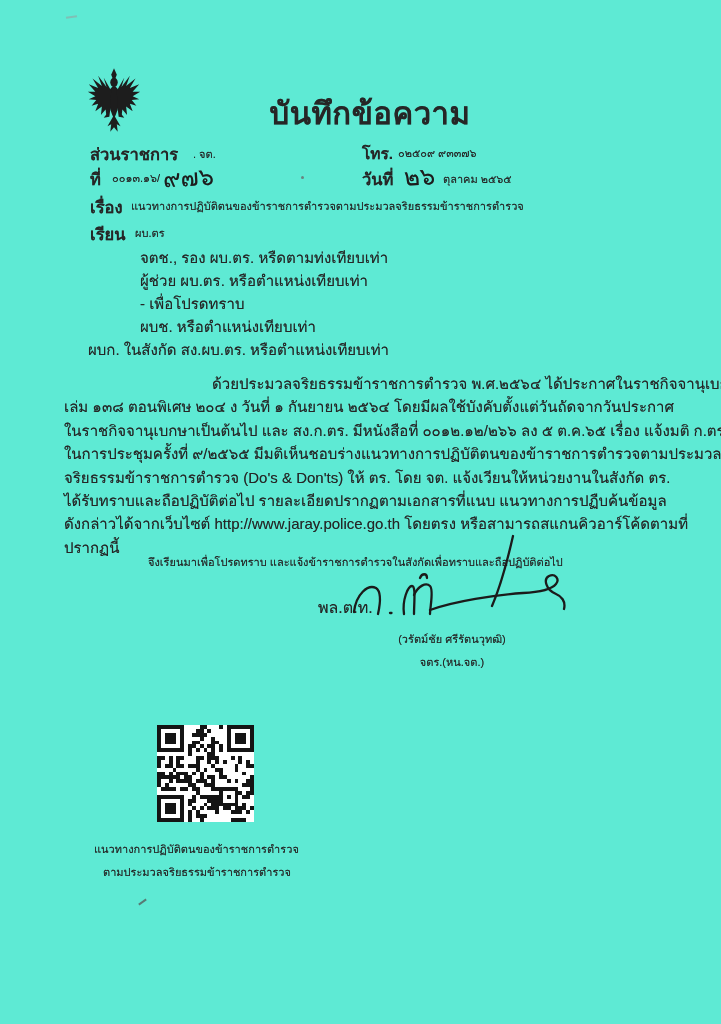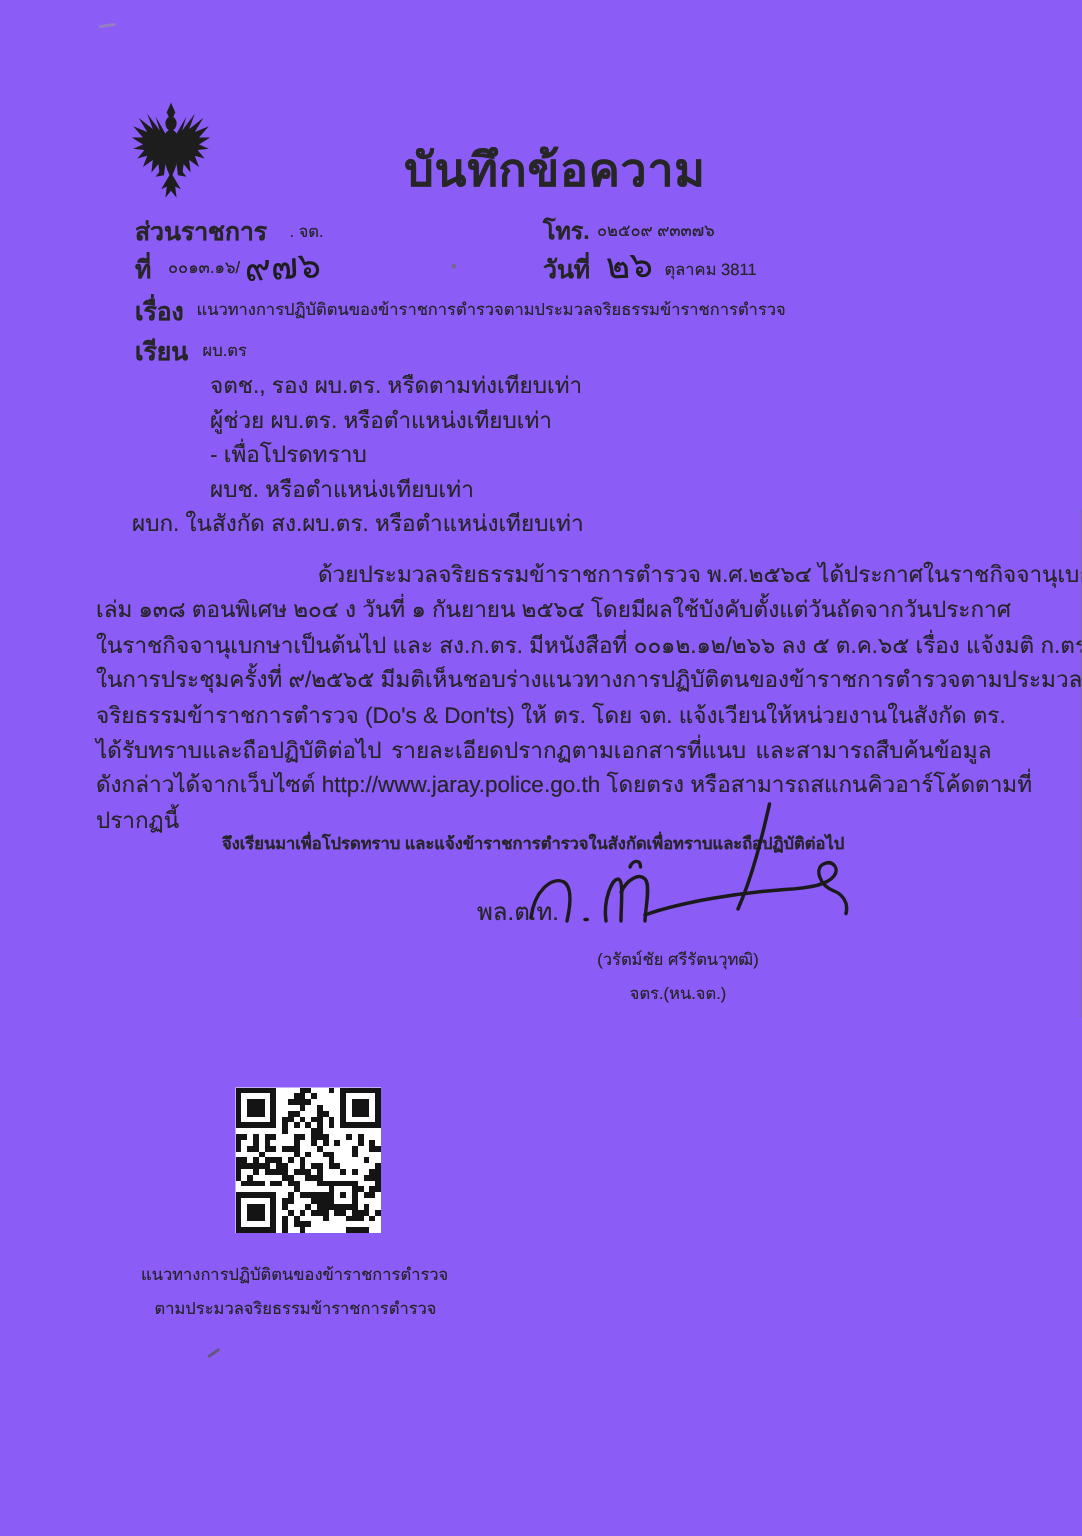--- a/index.html
+++ b/index.html
@@ -1,18 +1,18 @@
 <!DOCTYPE html>
 <html><head>
 <meta charset="utf-8">
 <style>
   html,body{margin:0;padding:0;background:#777;}
   .page{
     position:relative;width:721px;height:1024px;margin:0 auto;
-    background:#8b5cf6;overflow:hidden;
+    background:#5eead4;overflow:hidden;
     font-family:"Liberation Sans","DejaVu Sans",sans-serif;
     color:#262626;
     text-shadow:0 0 .4px rgba(20,20,20,.45);
   }
   .abs{position:absolute;white-space:nowrap;}
   .lbl{font-weight:bold;font-size:16.5px;}
   .val{font-size:11px;}
   .title{font-weight:bold;font-size:31px;letter-spacing:.5px;}
   .hand{font-size:24px;color:#1d1d1d;transform:rotate(-3deg);
         font-family:"DejaVu Serif","Liberation Serif",serif;}
@@ -59,21 +59,21 @@
 
   <span class="abs lbl" style="left:362px;top:141px;font-size:15.5px;">โทร.</span>
   <span class="abs val" style="left:398px;top:144px;">๐๒๕๐๙ ๙๓๓๗๖</span>
 
   <span class="abs lbl" style="left:90px;top:166px;">ที่</span>
   <span class="abs val" style="left:112px;top:169px;">๐๐๑๓.๑๖/</span>
   <span class="abs hand" style="left:163px;top:158px;">๙๗๖</span>
 
   <span class="abs lbl" style="left:362px;top:166px;">วันที่</span>
   <span class="abs hand" style="left:404px;top:157px;">๒๖</span>
-  <span class="abs val" style="left:443px;top:170px;">ตุลาคม 3811</span>
+  <span class="abs val" style="left:443px;top:170px;">ตุลาคม ๒๕๖๕</span>
 
   <span class="abs lbl" style="left:90px;top:194px;">เรื่อง</span>
   <span class="abs val" style="left:131px;top:197px;">แนวทางการปฏิบัติตนของข้าราชการตำรวจตามประมวลจริยธรรมข้าราชการตำรวจ</span>
 
   <span class="abs lbl" style="left:90px;top:221px;text-align:center;">เรียน</span>
   <span class="abs val" style="left:135px;top:224px;">ผบ.ตร</span>
 
   <div class="abs" style="left:140px;top:246px;">
       <div class="list-line">จตช., รอง ผบ.ตร. หรืดตามท่งเทียบเท่า</div>
       <div class="list-line">ผู้ช่วย ผบ.ตร. หรือตำแหน่งเทียบเท่า</div>
@@ -81,26 +81,26 @@
       <div class="list-line">ผบช. หรือตำแหน่งเทียบเท่า</div>
     </div>
   <div class="abs list-line" style="left:88px;top:338px;">ผบก. ในสังกัด สง.ผบ.ตร. หรือตำแหน่งเทียบเท่า</div>
 
   <div class="body-text">
       <div class="body-line">ด้วยประมวลจริยธรรมข้าราชการตำรวจ พ.ศ.๒๕๖๔ ได้ประกาศในราชกิจจานุเบกษา</div>
       <div class="body-line">เล่ม ๑๓๘ ตอนพิเศษ ๒๐๔ ง วันที่ ๑ กันยายน ๒๕๖๔ โดยมีผลใช้บังคับตั้งแต่วันถัดจากวันประกาศ</div>
       <div class="body-line">ในราชกิจจานุเบกษาเป็นต้นไป และ สง.ก.ตร. มีหนังสือที่ ๐๐๑๒.๑๒/๒๖๖ ลง ๕ ต.ค.๖๕ เรื่อง แจ้งมติ ก.ตร.</div>
       <div class="body-line">ในการประชุมครั้งที่ ๙/๒๕๖๕ มีมติเห็นชอบร่างแนวทางการปฏิบัติตนของข้าราชการตำรวจตามประมวล</div>
       <div class="body-line">จริยธรรมข้าราชการตำรวจ (Do's &amp; Don'ts) ให้ ตร. โดย จต. แจ้งเวียนให้หน่วยงานในสังกัด ตร.</div>
-      <div class="body-line">ได้รับทราบและถือปฏิบัติต่อไป รายละเอียดปรากฏตามเอกสารที่แนบ และสามารถสืบค้นข้อมูล</div>
+      <div class="body-line">ได้รับทราบและถือปฏิบัติต่อไป รายละเอียดปรากฏตามเอกสารที่แนบ แนวทางการปฏืบค้นข้อมูล</div>
       <div class="body-line">ดังกล่าวได้จากเว็บไซต์ http://www.jaray.police.go.th โดยตรง หรือสามารถสแกนคิวอาร์โค้ดตามที่</div>
       <div class="body-line">ปรากฏนี้</div>
     </div>
 
-  <div class="abs val" style="left:148px;top:553px;font-weight:bold;">จึงเรียนมาเพื่อโปรดทราบ และแจ้งข้าราชการตำรวจในสังกัดเพื่อทราบและถือปฏิบัติต่อไป</div>
+  <div class="abs val" style="left:148px;top:553px;">จึงเรียนมาเพื่อโปรดทราบ และแจ้งข้าราชการตำรวจในสังกัดเพื่อทราบและถือปฏิบัติต่อไป</div>
 
   <svg class="sig-svg abs" style="left:340px;top:528px;" width="290" height="105" viewBox="0 0 290 105">
     <path d="M173,8 C168,30 162,55 152,78"></path>
     <path d="M14,84 C16,66 28,56 36,60 C42,64 40,77 38,86"></path>
     <path d="M50,85 c0.5,0 1,0 1.5,0"></path>
     <path d="M64,86 C62,72 68,58 72,58 C76,58 74,75 74,86"></path>
     <path d="M74,67 C78,58 86,54 90,58 C94,62 90,79 90,86"></path>
     <path d="M80,50 C82,45 87,45 87,50"></path>
     <path d="M90,82 C115,73 155,67 183,65 C203,64 212,61 216,56 C220,51 215,45 209,48 C203,51 206,62 216,66 C221,68 226,73 224,81"></path>
   </svg>

